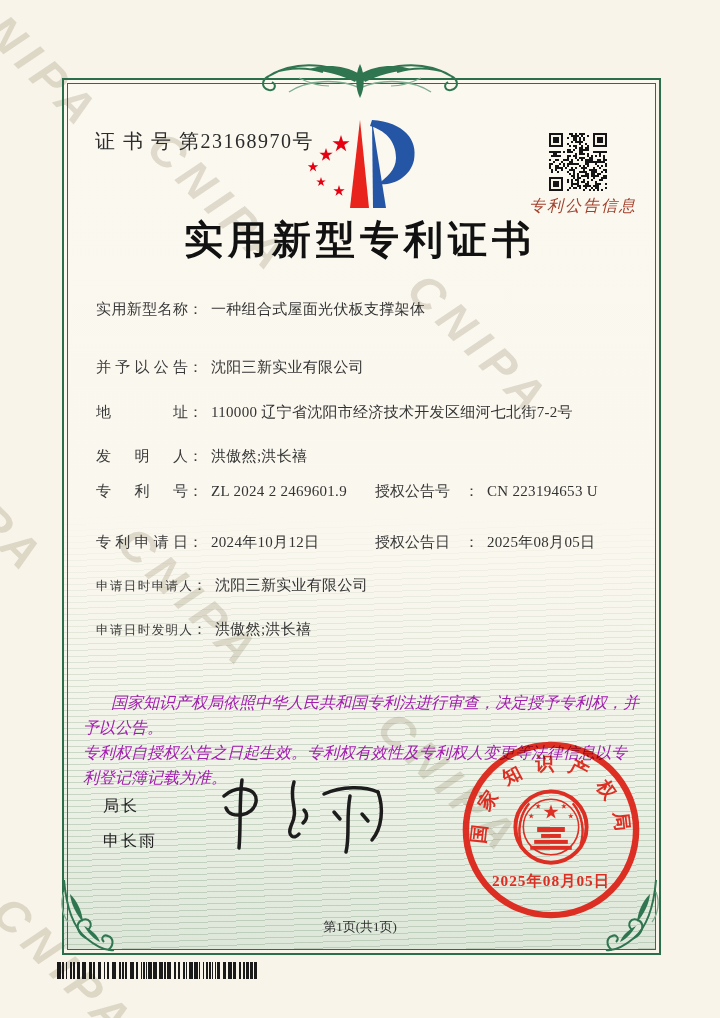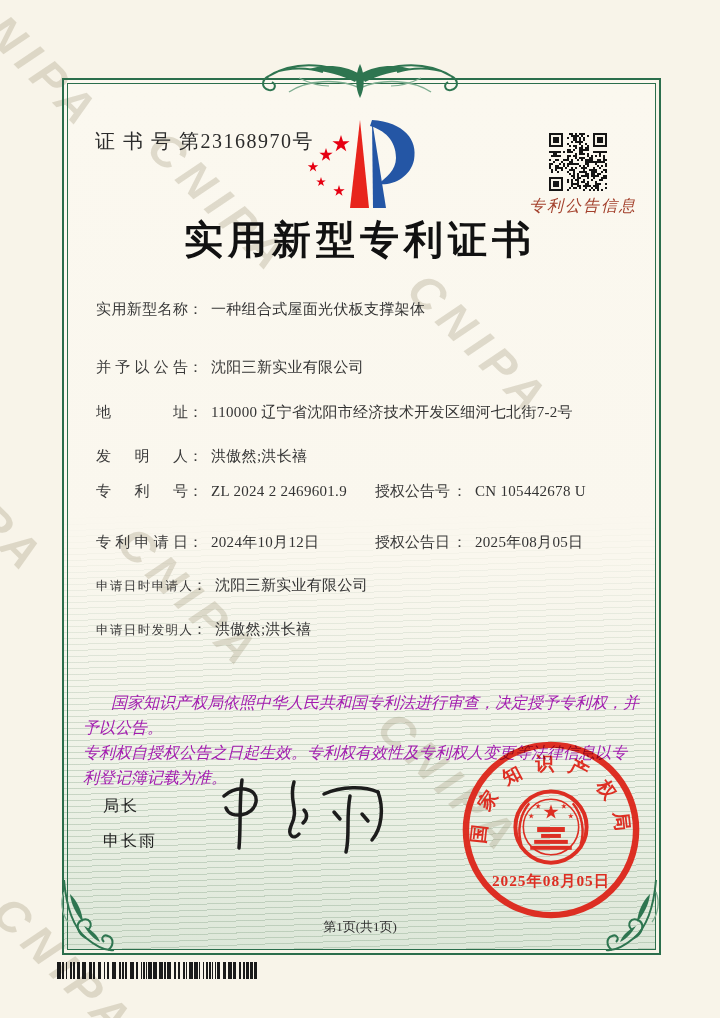--- a/index.html
+++ b/index.html
@@ -29,21 +29,21 @@
   .qr-label{position:absolute;left:528px;top:196px;width:110px;text-align:center;
       font-size:16px;letter-spacing:2px;color:#a3402c;font-style:italic;}
   .title{position:absolute;left:0;top:213px;width:720px;text-align:center;
       font-size:39px;font-weight:700;letter-spacing:5px;color:#111;}
   .row{position:absolute;left:96px;right:62px;height:22px;font-size:15px;color:#3a3a3a;white-space:nowrap;}
   .lbl{display:inline-block;width:92px;text-align:justify;text-align-last:justify;vertical-align:bottom;}
   .row.wide .lbl{width:96px;font-size:12.5px;text-align-last:justify;}
   .colon{display:inline-block;margin-right:8px;}
   .val{letter-spacing:0.3px;color:#333;margin-top:20px;}
   .col2{position:absolute;left:279px;top:0;}
-  .col2 .lbl2{margin-right:2px;text-align:center;}
+  .col2 .lbl2{margin-right:14px;text-align:center;}
   .notice{position:absolute;left:83px;top:690px;width:556px;font-size:16px;line-height:25px;
       color:#a21caf;font-style:italic;z-index:4;}
   .notice .l1{text-indent:28px;}
   .signer{position:absolute;left:103px;font-size:16px;color:#222;letter-spacing:2px;z-index:4;}
   .sig{position:absolute;left:212px;top:772px;width:180px;height:84px;z-index:4;}
   .seal{position:absolute;left:457px;top:736px;width:188px;height:188px;z-index:5;
       mix-blend-mode:multiply;opacity:.95;}
   .footer{position:absolute;left:0;top:918px;width:720px;text-align:center;font-size:13px;color:#333;z-index:4;}
   .barcode{position:absolute;left:57px;top:962px;width:204px;height:17px;z-index:4;}
 </style>
@@ -427,21 +427,21 @@
       <span class="lbl">并予以公告</span><span class="colon">：</span><span class="val">沈阳三新实业有限公司</span>
     </div>
     <div class="row" style="top:403px">
       <span class="lbl">地址</span><span class="colon">：</span><span class="val">110000 辽宁省沈阳市经济技术开发区细河七北街7-2号</span>
     </div>
     <div class="row" style="top:447px">
       <span class="lbl">发明人</span><span class="colon">：</span><span class="val">洪傲然;洪长禧</span>
     </div>
     <div class="row" style="top:482px">
       <span class="lbl">专利号</span><span class="colon">：</span><span class="val">ZL 2024 2 2469601.9</span>
-      <span class="col2"><span class="lbl2">授权公告号</span><span class="colon">：</span><span class="val">CN 105442678 U</span></span>
+      <span class="col2"><span class="lbl2">授权公告号</span><span class="colon">：</span><span class="val">CN 223194653 U</span></span>
     </div>
     <div class="row" style="top:533px">
       <span class="lbl">专利申请日</span><span class="colon">：</span><span class="val">2024年10月12日</span>
       <span class="col2"><span class="lbl2">授权公告日</span><span class="colon">：</span><span class="val">2025年08月05日</span></span>
     </div>
     <div class="row wide" style="top:620px">
       <span class="lbl">申请日时发明人</span><span class="colon">：</span><span class="val">洪傲然;洪长禧</span>
     </div>
     <div class="row wide" style="top:576px">
       <span class="lbl">申请日时申请人</span><span class="colon">：</span><span class="val">沈阳三新实业有限公司</span>

